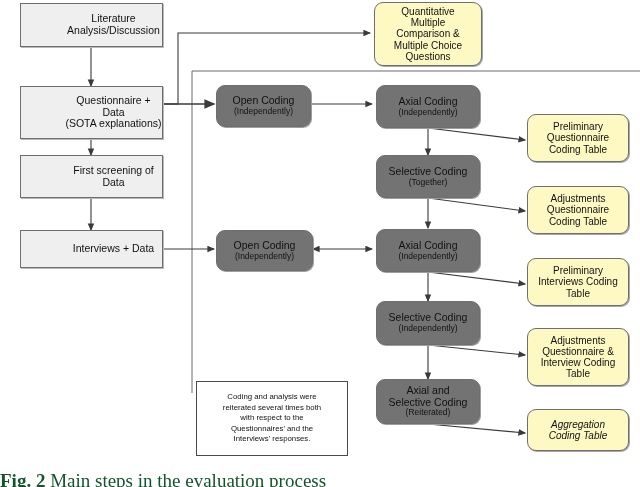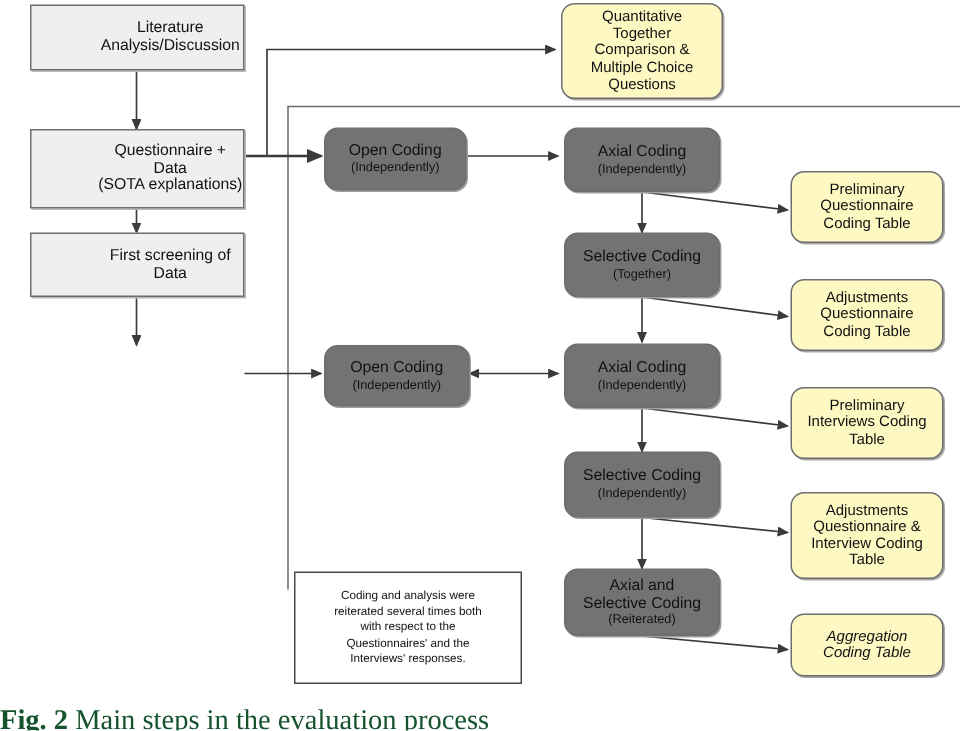--- a/index.html
+++ b/index.html
@@ -84,25 +84,28 @@
     <div class="t1">First screening of Data</div>
   </div>
 
   <div class="node plain" style="left:20px;top:86px;width:143px;height:53px;">
     <div class="stack">
       <div class="t1">Questionnaire + Data</div>
       <div class="t1">(SOTA explanations)</div>
     </div>
   </div>
 
+  <div class="node plain" style="left:20px;top:230px;width:143px;height:38px;">
+    <div class="t1">Interviews + Data</div>
+  </div>
 
   <div class="node table" style="left:374px;top:2px;width:108px;height:64px;">
     <div class="stack">
       <div class="t2">Quantitative</div>
-      <div class="t2">Together</div>
+      <div class="t2">Multiple</div>
       <div class="t2">Comparison &amp;</div>
       <div class="t2">Multiple Choice</div>
       <div class="t2">Questions</div>
     </div>
   </div>
 
   <div class="node proc" style="left:216px;top:85px;width:95px;height:42px;">
     <div class="stack">
       <div class="ttl">Open Coding</div>
       <div class="sub">(Independently)</div>

